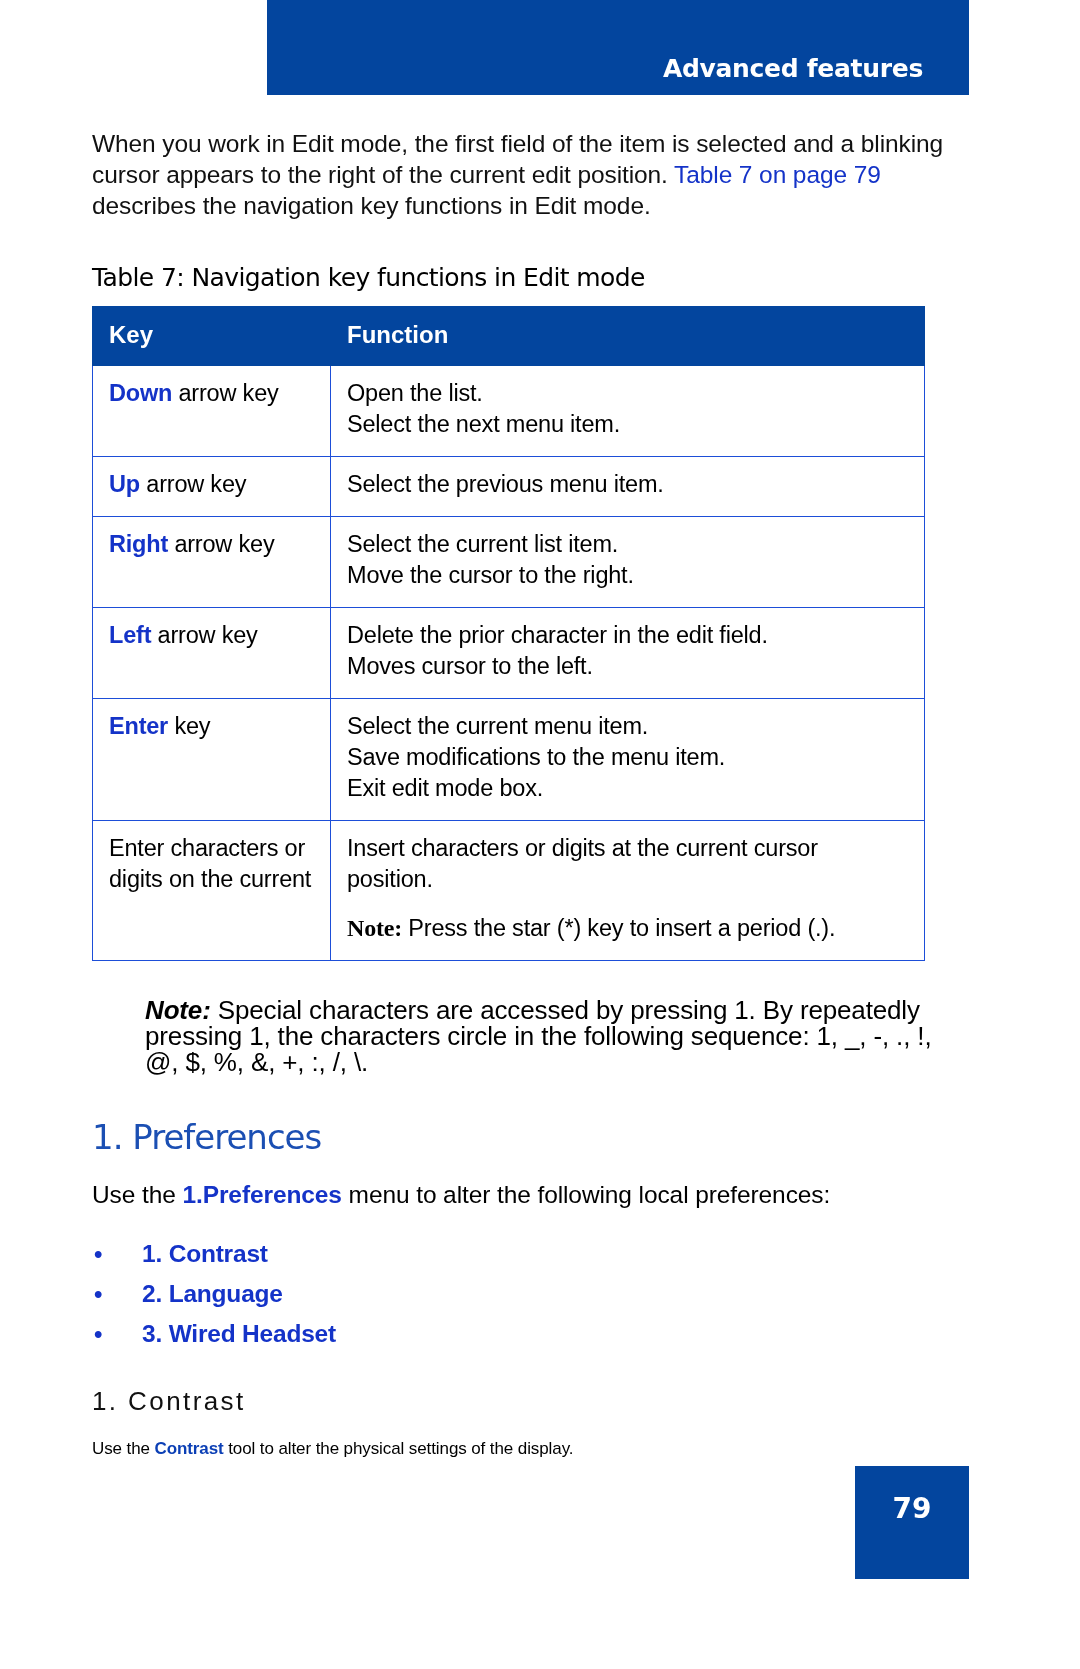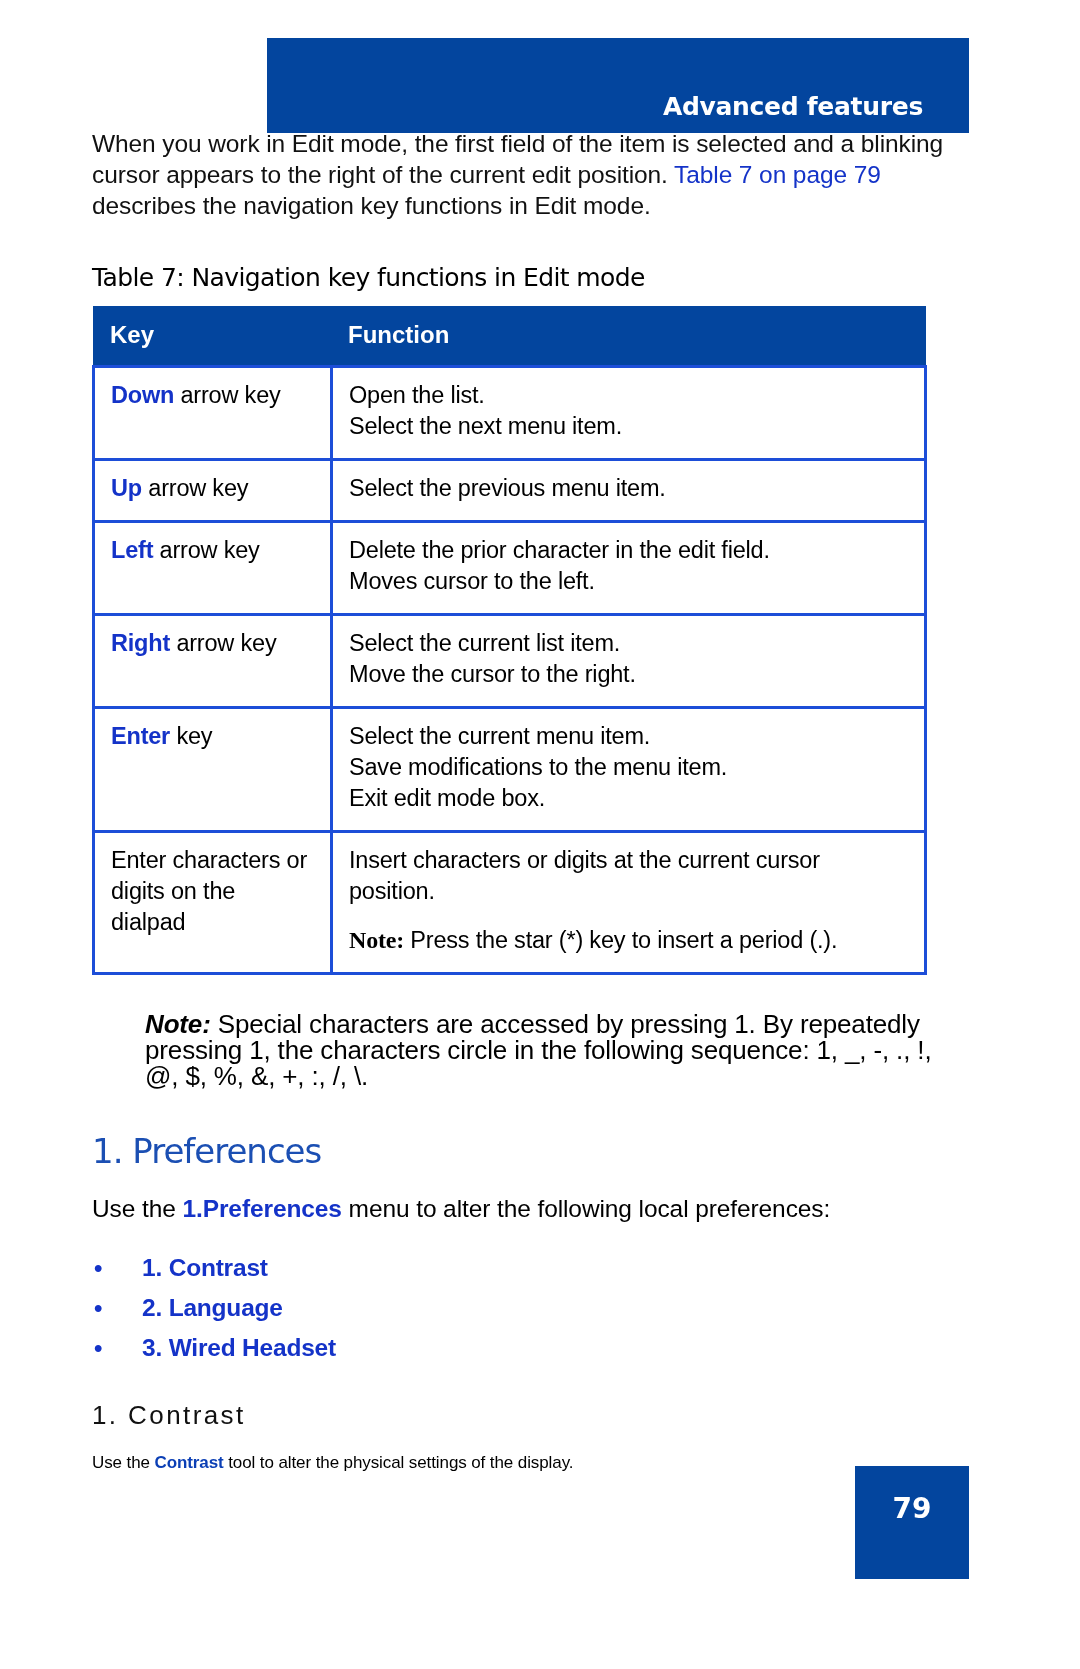--- a/index.html
+++ b/index.html
@@ -17,21 +17,20 @@
   }
 
   
   .header-banner {
     position: absolute;
     left: 267px;
     top: 0;
     width: 702px;
     height: 95px;
     background: #03459e;
-    margin-top: 38px;
   }
   .header-title {
     position: absolute;
     right: 46px;
     bottom: 12px;
     color: #ffffff;
     font-size: 25px;
     font-weight: bold;
     font-family: "DejaVu Sans", sans-serif;
     letter-spacing: -0.3px;
@@ -82,21 +81,21 @@
   table.nav-table th {
     background: #03459e;
     color: #ffffff;
     font-size: 24px;
     font-weight: bold;
     text-align: left;
     padding: 14px 16px 16px 16px;
     border: 1px solid #03459e;
   }
   table.nav-table td {
-    border: 3px solid #1d4ed8;
+    border: 1px solid #1d4ed8;
     vertical-align: top;
     padding: 12px 16px 16px 16px;
     font-size: 23.5px;
     line-height: 31px;
     letter-spacing: -0.2px;
   }
   table.nav-table col.c1 { width: 238px; }
   table.nav-table col.c2 { width: 594px; }
 
   .key-name {
@@ -237,43 +236,43 @@
           <span class="fn-line">Select the next menu item.</span>
         </td>
       </tr>
       <tr>
         <td><span class="key-name">Up</span><span> arrow key</span></td>
         <td>
           <span class="fn-line">Select the previous menu item.</span>
         </td>
       </tr>
       <tr>
+        <td><span class="key-name">Right</span><span> arrow key</span></td>
+        <td>
+          <span class="fn-line">Select the current list item.</span>
+          <span class="fn-line">Move the cursor to the right.</span>
+        </td>
+      </tr>
+      <tr>
         <td><span class="key-name">Left</span><span> arrow key</span></td>
         <td>
           <span class="fn-line">Delete the prior character in the edit field.</span>
           <span class="fn-line">Moves cursor to the left.</span>
-        </td>
-      </tr>
-      <tr>
-        <td><span class="key-name">Right</span><span> arrow key</span></td>
-        <td>
-          <span class="fn-line">Select the current list item.</span>
-          <span class="fn-line">Move the cursor to the right.</span>
         </td>
       </tr>
       <tr>
         <td><span class="key-name">Enter</span><span> key</span></td>
         <td>
           <span class="fn-line">Select the current menu item.</span>
           <span class="fn-line">Save modifications to the menu item.</span>
           <span class="fn-line">Exit edit mode box.</span>
         </td>
       </tr>
       <tr>
-        <td><span>Enter characters or digits on the dialpad</span></td>
+        <td><span>Enter characters or digits on the current</span></td>
         <td>
           <span class="fn-line">Insert characters or digits at the current cursor position.</span>
           <span class="note-serif"><span class="note-lbl">Note:</span><span> Press the star (*) key to insert a period (.).</span></span>
         </td>
       </tr>
     </tbody>
   </table>
 
   <p class="note-block"><span class="note-lbl-i">Note:</span><span> Special characters are accessed by pressing 1. By repeatedly pressing 1, the characters circle in the following sequence: 1, _, -, ., !, @, $, %, &amp;, +, :, /, \.</span></p>
 

